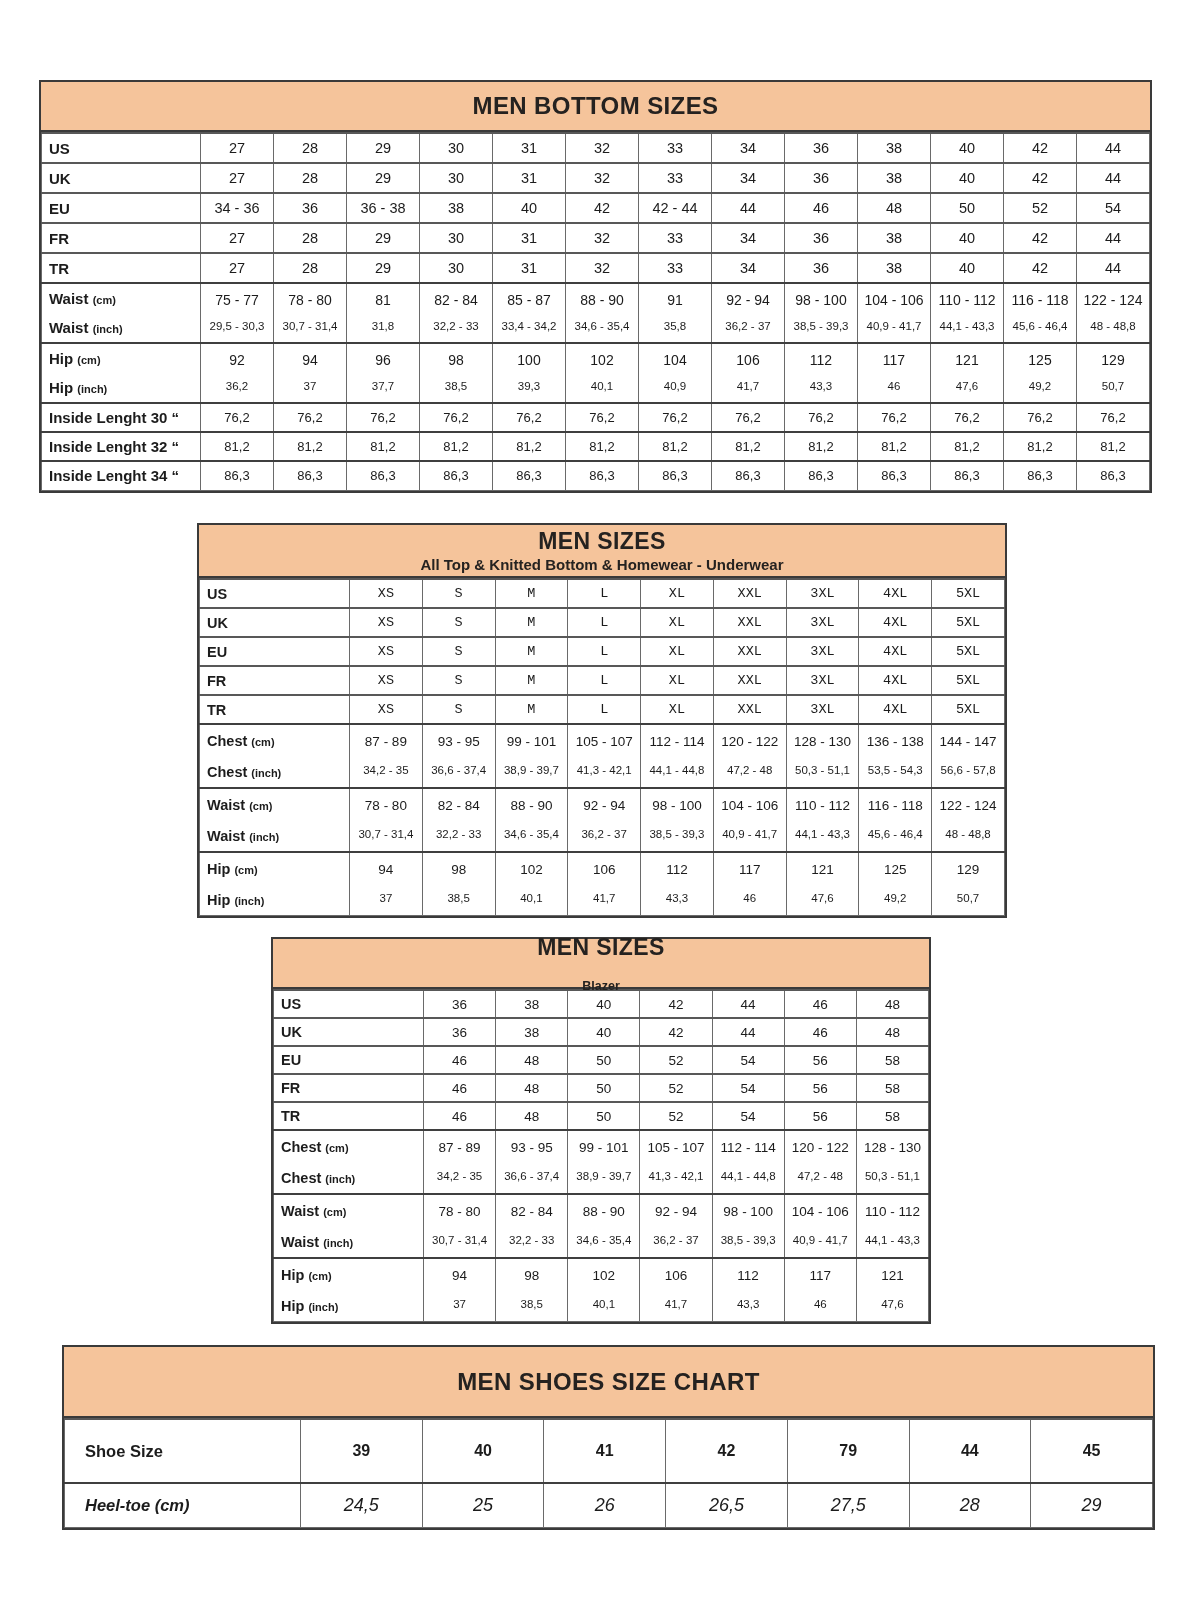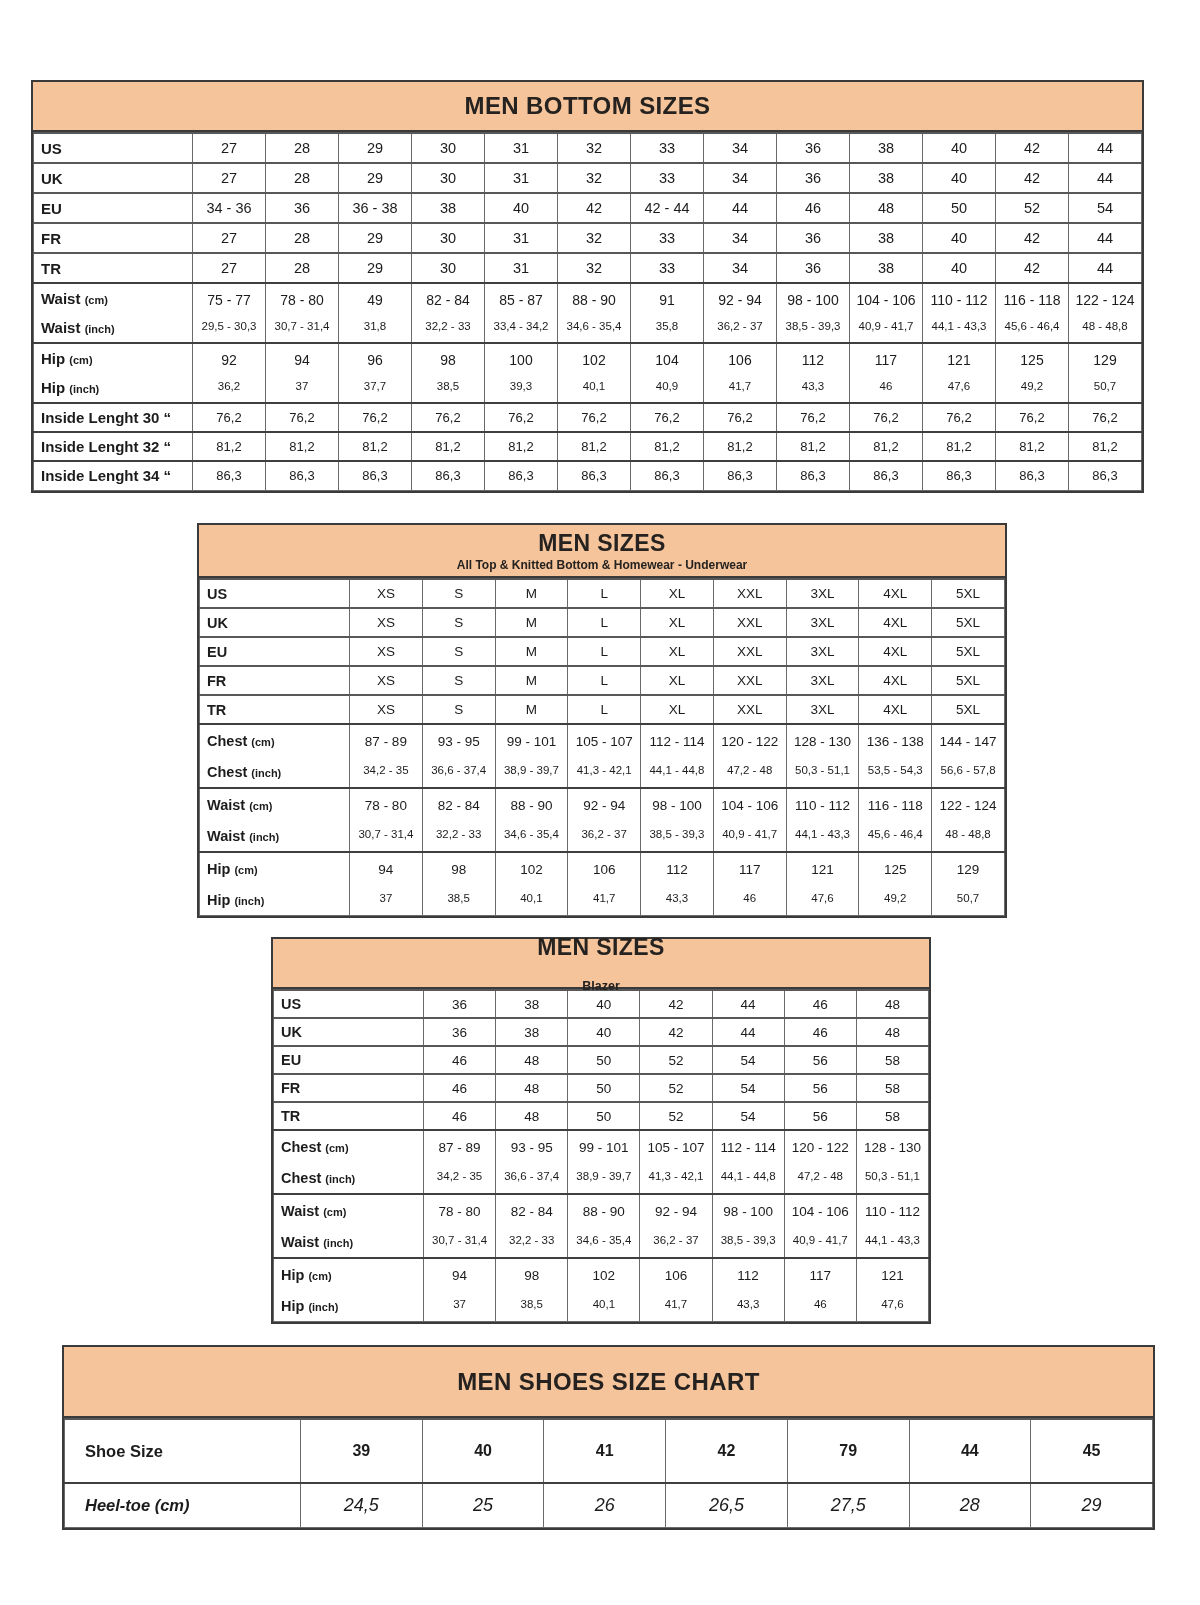--- a/index.html
+++ b/index.html
@@ -30,46 +30,46 @@
   th, td { border: 1px solid #6a6a6a; }
   th { text-align: left; font-weight: 700; padding-left: 7px; }
   td { text-align: center; font-weight: 400; }
   tr.r-sizes > th, tr.r-sizes > td { border-top: 2px solid #585858; }
   tr.r-pair > th, tr.r-pair > td,
   tr.r-single > th, tr.r-single > td { border-top: 2px solid #3f3f3f; }
   .lbl-unit { font-weight: 700; }
   .v-top, .v-bot, .lbl-line { display: block; }
 
   
-  .t1 { left: 31px; top: 80px; width: 1113px; }
+  .t1 { left: 39px; top: 80px; width: 1113px; }
   .t1 .hd { height: 50px; }
   .t1 .ttl { font-size: 24px; }
   .t1 th { width: 159px; }
   .t1 tr.r-sizes > * { height: 30px; }
   .t1 tr.r-sizes th { font-size: 15px; }
   .t1 tr.r-sizes td { font-size: 14.5px; }
   .t1 .lbl-line, .t1 .v-top { height: 29px; line-height: 29px; }
   .t1 .v-bot { height: 26px; line-height: 22px; }
   .t1 .v-top { font-size: 14px; }
   .t1 .v-bot { font-size: 11.5px; }
   .t1 .lbl-main { font-size: 15px; font-weight: 700; }
   .t1 .lbl-unit { font-size: 11px; }
   .t1 tr.r-single > * { height: 29px; }
   .t1 tr.r-single th { font-size: 13px; }
   .t1 tr.r-single td { font-size: 13px; }
 
   
   .t2 { left: 197px; top: 523px; width: 810px; }
   .t2 .hd { height: 53px; }
   .t2 .ttl { font-size: 23px; }
-  .t2 .sub { font-size: 12px; margin-top: 1px; }
+  .t2 .sub { font-size: 15px; margin-top: 1px; }
   .t2 th { width: 150px; }
   .t2 tr.r-sizes > * { height: 29px; }
   .t2 tr.r-sizes th { font-size: 14.5px; }
-  .t2 tr.r-sizes td { font-size: 13.5px; }
+  .t2 tr.r-sizes td { font-size: 13.5px; font-family: Liberation Mono, monospace; }
   .t2 .lbl-line, .t2 .v-top { height: 31px; line-height: 31px; }
   .t2 .v-bot { height: 30px; line-height: 26px; }
   .t2 .v-top { font-size: 13.5px; }
   .t2 .v-bot { font-size: 11.5px; }
   .t2 .lbl-main { font-size: 14.5px; font-weight: 700; }
   .t2 .lbl-unit { font-size: 11px; }
 
   
   .t3 { left: 271px; top: 937px; width: 660px; }
   .t3 .hd { height: 50px; }
@@ -194,21 +194,21 @@
             </th>
             <td>
               <span class="v-top">75 - 77</span>
               <span class="v-bot">29,5 - 30,3</span>
             </td>
             <td>
               <span class="v-top">78 - 80</span>
               <span class="v-bot">30,7 - 31,4</span>
             </td>
             <td>
-              <span class="v-top">49</span>
+              <span class="v-top">81</span>
               <span class="v-bot">31,8</span>
             </td>
             <td>
               <span class="v-top">82 - 84</span>
               <span class="v-bot">32,2 - 33</span>
             </td>
             <td>
               <span class="v-top">85 - 87</span>
               <span class="v-bot">33,4 - 34,2</span>
             </td>

